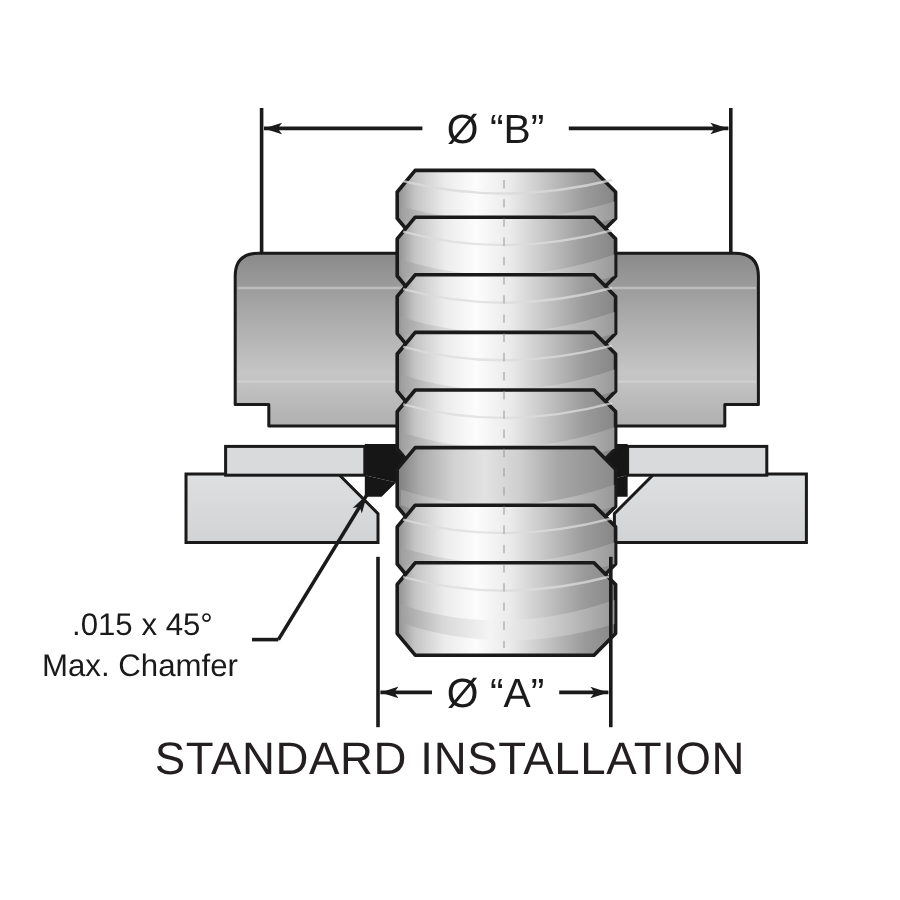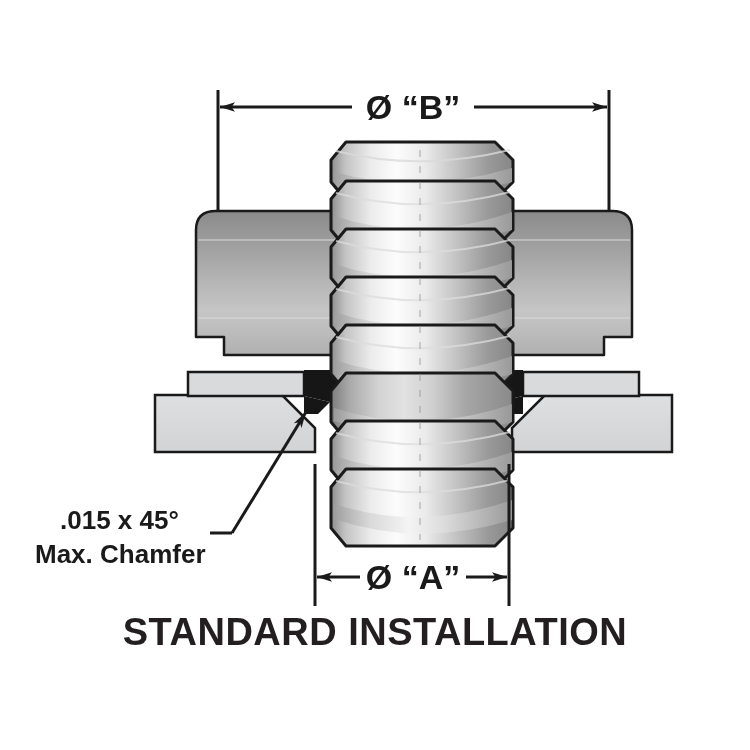--- a/index.html
+++ b/index.html
@@ -11,21 +11,20 @@
     width: 750px;
     height: 750px;
     font-family: "Liberation Sans", sans-serif;
     color: #1a1a1a;
     overflow: hidden;
   }
   #stage {
     position: relative;
     width: 750px;
     height: 750px;
-    font-weight: bold;
   }
   svg#drawing {
     position: absolute;
     left: 0;
     top: 0;
     width: 750px;
     height: 750px;
     display: block;
   }
   .dimtext {

